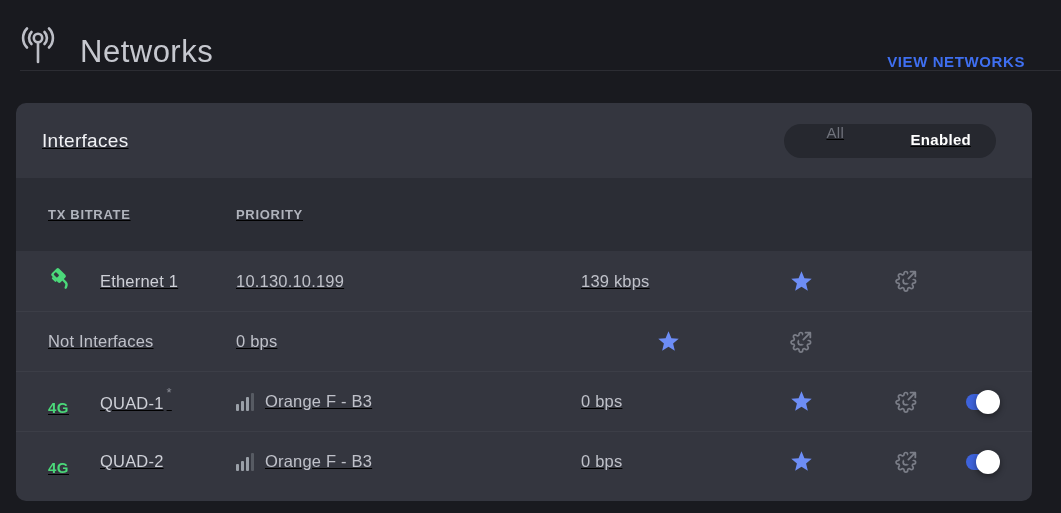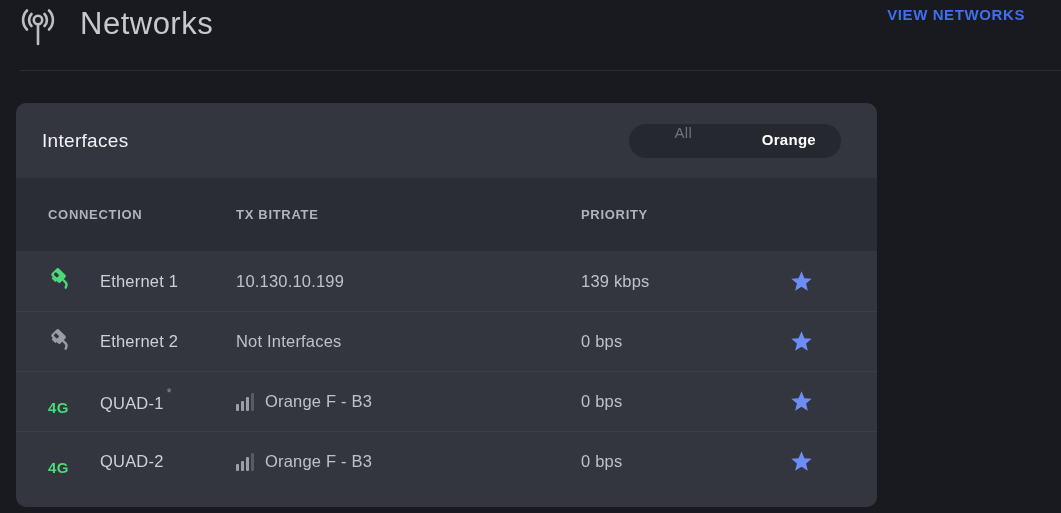--- a/index.html
+++ b/index.html
@@ -6,28 +6,28 @@
     --page-bg:#191a1f; --card-bg:#34363f; --thead-bg:#2b2d35;
     --divider:#3c3e47; --top-divider:#2c2d33;
     --text-primary:#ced0d7; --text-secondary:#bfc1c9; --text-muted:#b0b3bc;
     --link-blue:#3f6ff0; --star-blue:#6d8df6; --toggle-blue:#3e63dc;
     --green:#4bd97a; --icon-gray:#9a9da6; --gear-gray:#7a7d87; --dim-gray:#6f727b;
   }
   *{margin:0;padding:0;box-sizing:border-box;}
   html,body{width:1061px;height:513px;overflow:hidden;}
   body{background:var(--page-bg);font-family:"Liberation Sans","DejaVu Sans",sans-serif;
        -webkit-font-smoothing:antialiased;}
-  .top{height:70px;display:flex;align-items:flex-start;padding:6px 36px 0 14px;}
+  .top{height:70px;display:flex;align-items:flex-end;padding:6px 36px 0 14px;}
   .antenna{width:48px;height:46px;display:inline-flex;align-items:center;justify-content:center;}
   .page-title{font-size:31px;font-weight:400;color:#c6c8cf;letter-spacing:0.5px;margin-left:18px;}
   .view-link{margin-left:auto;font-size:15px;font-weight:700;letter-spacing:0.6px;
              color:var(--link-blue);text-decoration:none;cursor:pointer;}
   .top-divider{margin-left:20px;border-top:1px solid var(--top-divider);}
-  .card{margin:32px 16px 0 16px;width:861px;background:var(--card-bg);
-        border-radius:10px;padding-bottom:16px;overflow:hidden;}
+  .card{margin:32px 16px 0 16px;width:1016px;background:var(--card-bg);
+        border-radius:10px;padding-bottom:10px;overflow:hidden;text-decoration:underline;}
   .card-head{height:75px;display:flex;align-items:center;padding:0 36px 0 26px;}
   .panel-title{font-size:19px;font-weight:500;color:#f1f2f5;letter-spacing:0.3px;}
   .seg{margin-left:auto;height:34px;width:212px;background:#26282f;border-radius:17px;
        display:flex;align-items:flex-start;}
   .seg button{background:transparent;border:none;font-family:inherit;cursor:pointer;}
   .seg-all{flex:1;font-size:15px;color:var(--dim-gray);letter-spacing:0.3px;}
   .seg-enabled{height:32px;padding:0 24px;margin-right:1px;border-radius:16px;
        background:#212329;border:2px solid #f5f6f8;color:#ffffff;font-size:15px;
        font-weight:700;letter-spacing:0.3px;}
   .grid{display:grid;grid-template-columns:188px 345px 175px 90px 120px 1fr;
@@ -77,26 +77,25 @@
   <h1 class="page-title">Networks</h1>
   <a class="view-link">VIEW NETWORKS</a>
 </header>
 <div class="top-divider"></div>
 
 <section class="card">
   <div class="card-head">
     <h2 class="panel-title">Interfaces</h2>
     <div class="seg">
       <button class="seg-all">All</button>
-      <button class="seg-enabled">Orange</button>
+      <button class="seg-enabled">Enabled</button>
     </div>
   </div>
 
   <div class="grid thead">
-    <span>CONNECTION</span>
     <span>TX BITRATE</span>
     <span>PRIORITY</span>
     <span></span>
       <span></span>
   </div>
 
   <div class="grid row">
     <div class="cell c-conn">
       <span class="eth-green">
         <svg width="26" height="26" viewBox="0 0 24 24">
@@ -132,33 +131,20 @@
           </g>
           <path d="M14 10 L23 1" stroke="#34363f" stroke-width="6.5" stroke-linecap="square"></path>
           <path d="M14.2 9.8 L20.6 3.4 M16.2 3.4 h4.4 v4.4" stroke="#7a7d87" stroke-width="1.7" stroke-linecap="round" stroke-linejoin="round"></path>
         </svg>
       </button>
     </div>
     <div class="cell c-toggle"></div>
   </div>
 
   <div class="grid row">
-    <div class="cell c-conn">
-      <span class="eth-gray">
-        <svg width="26" height="26" viewBox="0 0 24 24">
-          <g transform="rotate(-45 12 12)">
-            <rect x="7.9" y="2.3" width="9.6" height="11.6" rx="1.8" fill="currentColor"></rect>
-            <rect x="6.3" y="5.2" width="2" height="5.4" rx="1" fill="currentColor"></rect>
-            <rect x="10.1" y="4.1" width="3.1" height="4.4" rx="0.7" fill="#34363f"></rect>
-            <path d="M12.8 13.8 v3.4 c0 2.6 -1.7 2.7 -3.4 3.5" stroke="currentColor" stroke-width="2.2" fill="none" stroke-linecap="round"></path>
-          </g>
-        </svg>
-      </span>
-      <span class="conn-name">Ethernet 2</span>
-    </div>
     <div class="cell c-status">
         <span class="status-text">Not Interfaces</span>
       </div>
     <div class="cell">
         <span class="tx-text">0 bps</span>
       </div>
     <div class="cell c-star">
       <button class="icon-btn">
         <svg width="25" height="25" viewBox="0 0 24 24" fill="#6d8df6">
             <path d="M12 2.2l2.8 6.6 7 .55-5.4 4.6 1.7 6.85L12 17l-6.1 3.8 1.7-6.85-5.4-4.6 7-.55z"></path>

